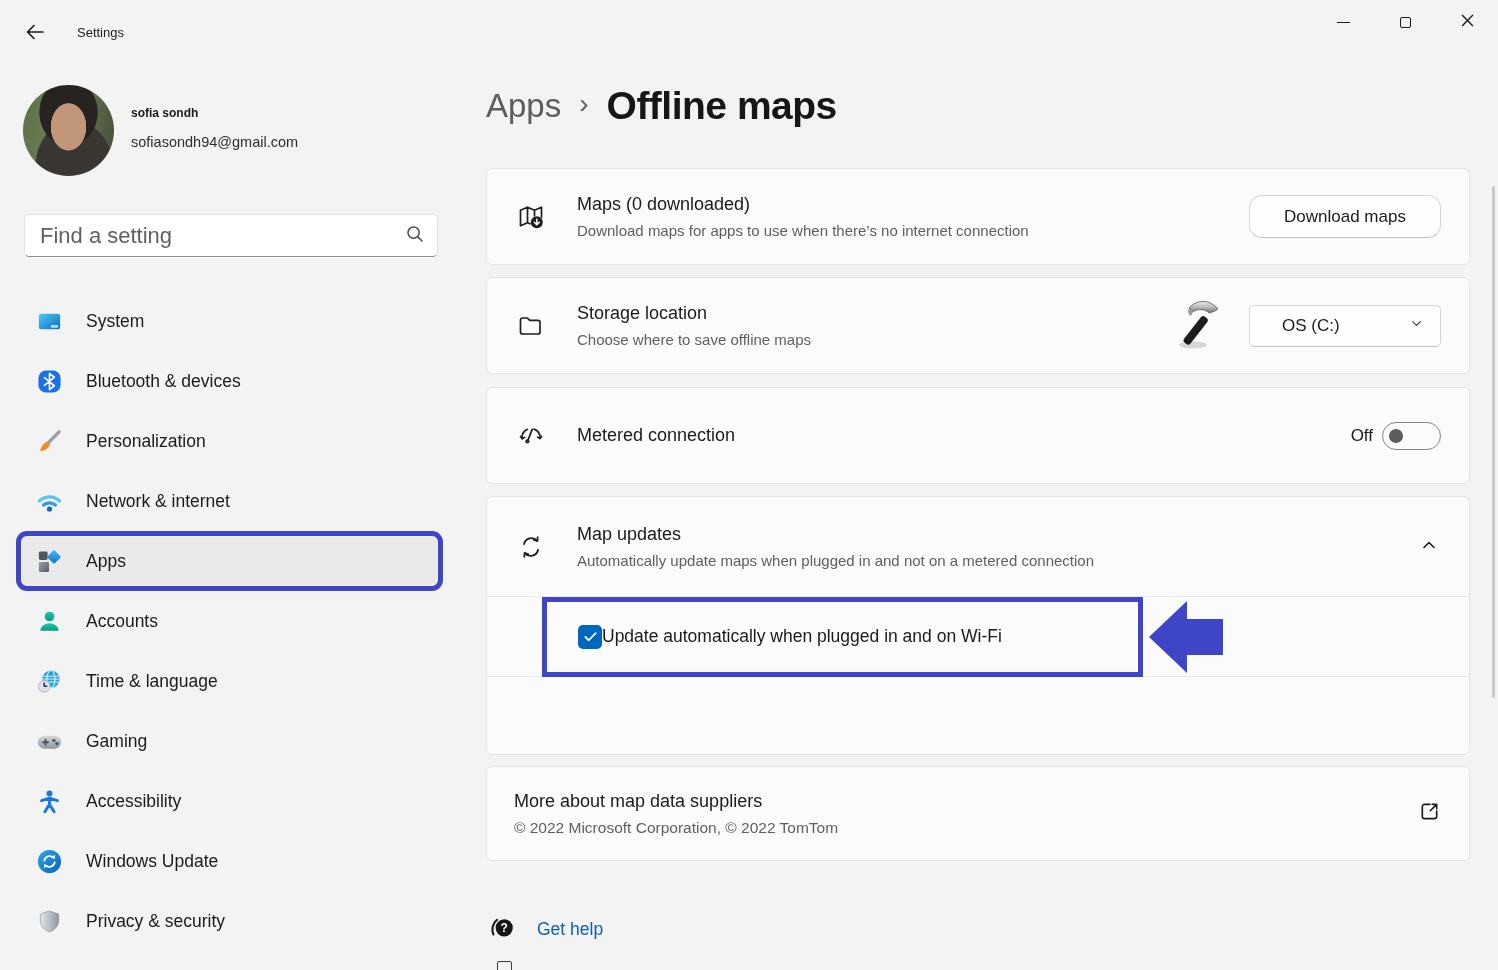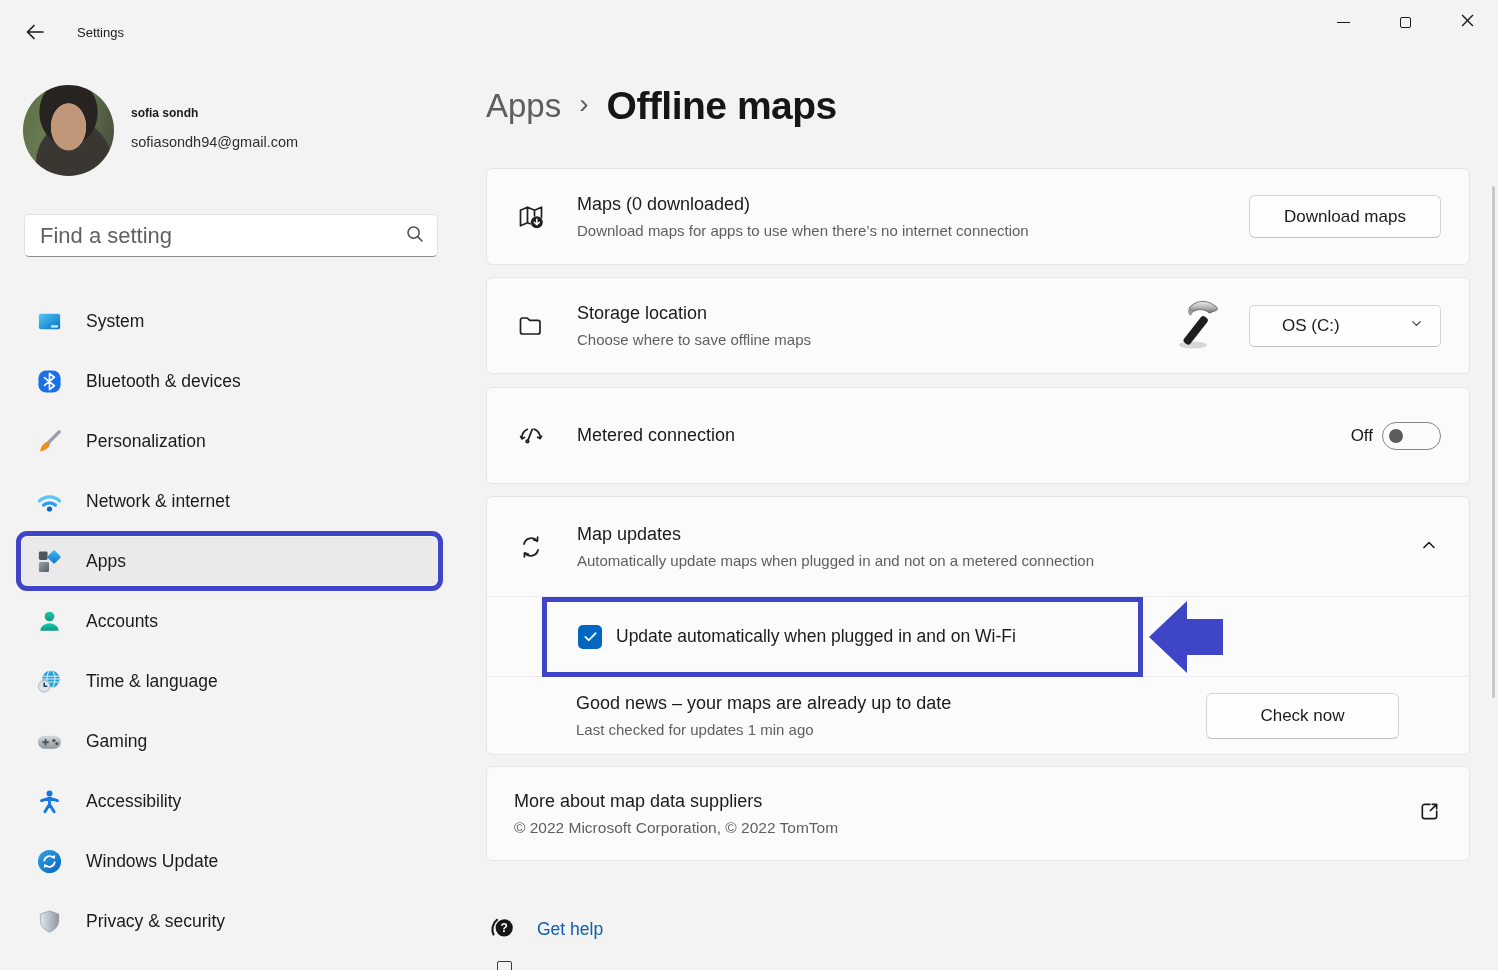--- a/index.html
+++ b/index.html
@@ -49,31 +49,31 @@
   .bc-section{font-size:33px;color:#5d5d5d}
   .bc-sep{font-size:28px;color:#5d5d5d;transform:translateY(-2px)}
   .bc-page{font-size:39px;font-weight:700;color:#161616;letter-spacing:-.5px}
   .card{position:absolute;left:486px;width:984px;background:var(--card-bg);border:1px solid var(--card-border);border-radius:6px}
   .row{display:flex;align-items:center;height:100%;padding:0 28px 0 29px}
   .row-icon{width:30px;height:30px;margin-right:31px;flex:none;display:flex;align-items:center;justify-content:center}
   .row-text{flex:1;min-width:0}
   .row-title{font-size:18px;color:var(--txt)}
   .row-sub{font-size:15px;color:var(--sub);margin-top:7px}
   .btn{height:43px;min-width:192px;background:#fefefe;border:1px solid #d5d5d5;border-bottom-color:#c2c2c2;
-    border-radius:6px;font-size:17px;font-family:inherit;color:var(--txt);
+    border-radius:13px;font-size:17px;font-family:inherit;color:var(--txt);
     display:flex;align-items:center;justify-content:center;cursor:pointer;padding:0 18px}
   .dropdown{width:192px;height:42px;background:#fefefe;border:1px solid #d5d5d5;border-bottom-color:#c2c2c2;border-radius:5px;
     display:flex;align-items:center;justify-content:space-between;padding:0 16px 0 32px;font-size:17px;cursor:pointer}
   .toggle{width:59px;height:28px;border:1px solid #868686;border-radius:14px;position:relative;cursor:pointer;background:transparent}
   .toggle .knob{position:absolute;left:6px;top:6px;width:14px;height:14px;border-radius:50%;background:#5c5c5c}
   .toggle-label{font-size:17px;margin-right:9px}
   
   .u-row1{height:100px;display:flex;align-items:center;padding:0 30px 0 29px;border-bottom:1px solid #ececec}
   .u-row2{height:80px;position:relative;border-bottom:1px solid #ececec;display:flex;align-items:center}
-  .cbx-wrap{margin-left:55px;width:601px;height:80px;display:flex;align-items:center;gap:14px;
+  .cbx-wrap{margin-left:55px;width:601px;height:80px;display:flex;align-items:center;gap:0;
     outline:5px solid var(--annot);outline-offset:-5px;padding-left:36px}
   .checkbox{width:24px;height:24px;border-radius:5px;background:var(--accent);display:flex;align-items:center;justify-content:center;flex:none;cursor:pointer}
   .cbx-label{font-size:17.5px;white-space:nowrap}
   .annot-arrow{position:absolute;left:662px;top:4px;width:74px;height:72px;pointer-events:none}
   .annot-arrow .head{position:absolute;left:0;top:0;width:0;height:0;
     border-top:36px solid transparent;border-bottom:36px solid transparent;border-right:38px solid var(--annot)}
   .annot-arrow .tail{position:absolute;left:37px;top:18px;width:37px;height:36px;background:var(--annot)}
   .u-row3{height:77px;display:flex;align-items:center;padding:0 70px 0 89px}
   
   .sup-row{display:flex;align-items:center;height:100%;padding:0 28px 0 27px}
@@ -377,27 +377,20 @@
           </svg>
       </div>
       <span class="cbx-label">Update automatically when plugged in and on Wi-Fi</span>
     </div>
     <div class="annot-arrow">
       <div class="head"></div>
         <div class="tail"></div>
     </div>
   </div>
 
-  <div class="u-row3">
-    <div class="row-text">
-      <div class="row-title">Good news – your maps are already up to date</div>
-      <div class="row-sub">Last checked for updates 1 min ago</div>
-    </div>
-    <button class="btn" style="height:46px;min-width:193px">Check now</button>
-  </div>
 </div>
 
 <div class="card" style="top:766px;height:95px">
   <div class="sup-row">
     <div class="row-text">
       <div class="row-title">More about map data suppliers</div>
       <div class="row-sub" style="font-size:15.5px">© 2022 Microsoft Corporation, © 2022 TomTom</div>
     </div>
     <span>
       <svg width="23" height="23" viewBox="0 0 24 24">

